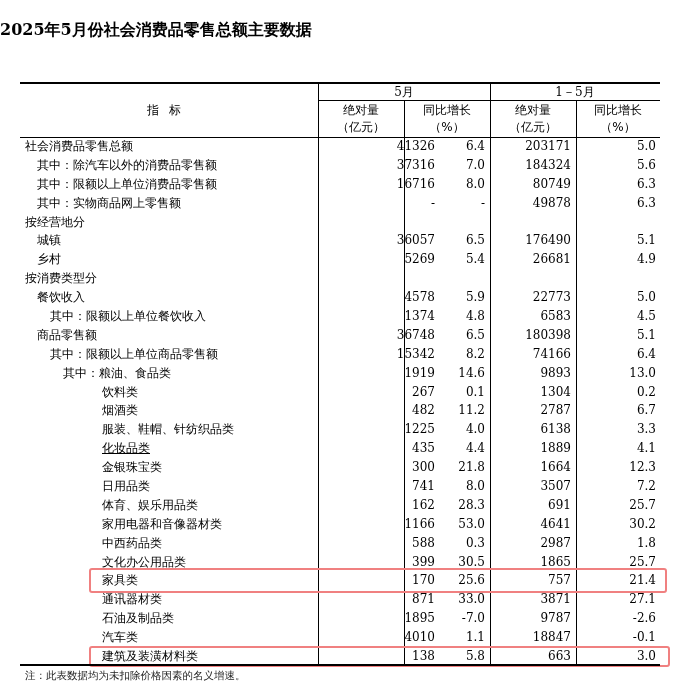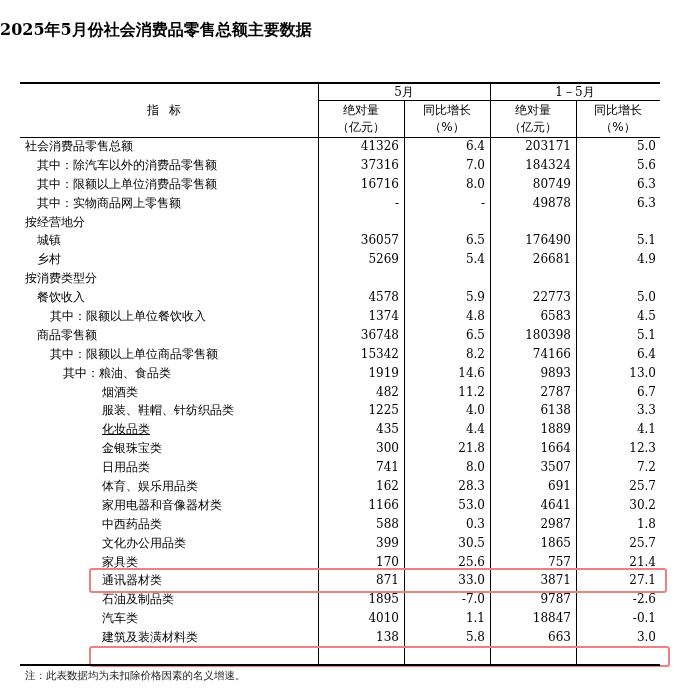--- a/index.html
+++ b/index.html
@@ -12,21 +12,21 @@
   .hdr .ind { position: absolute; left: 0; top: 0; width: 298px; height: 53px; display: flex;
               align-items: center; justify-content: center; font-size: 12px; letter-spacing: 10px; }
   .vline { position: absolute; width: 1px; background: #000; }
   .hline { position: absolute; height: 1px; background: #000; }
   .grp { position: absolute; font-family: "DejaVu Serif", serif; font-size: 12px; text-align: center; }
   .sub { position: absolute; font-size: 12px; text-align: center; line-height: 17px; }
   .rows { position: absolute; left: 20px; top: 137px; width: 640px; }
   .row { position: relative; height: 18.9px; font-size: 12px; line-height: 18.9px; }
   .row .lab { position: absolute; left: 0; top: 0; white-space: nowrap; }
   .row .num { position: absolute; top: 0; text-align: right; font-family: "DejaVu Serif", serif; font-size: 12px; }
-  .c1 { left: 298px; width: 81px; }
+  .c1 { left: 298px; width: 81px; padding-left: 36px; }
   .c2 { left: 385px; width: 80px; }
   .c3 { left: 470px; width: 81px; }
   .c4 { left: 556px; width: 80px; }
   .bottom-rule { position: absolute; left: 20px; top: 664px; width: 640px; height: 2px; background: #000; }
   .note { position: absolute; left: 25px; top: 669px; font-size: 10.5px; font-family: "DejaVu Serif", serif; color: #222; }
   .hl { position: absolute; border: 2px solid #f08080; border-radius: 3px; box-sizing: border-box; }
 </style>
 </head>
 <body>
 
@@ -156,20 +156,27 @@
       <div class="num c4">6.4</div>
     </div>
     <div class="row">
       <div class="lab" style="left: 43px;">其中：粮油、食品类</div>
       <div class="num c1">1919</div>
       <div class="num c2">14.6</div>
       <div class="num c3">9893</div>
       <div class="num c4">13.0</div>
     </div>
     <div class="row">
+      <div class="lab" style="left: 82px;">饮料类</div>
+      <div class="num c1">267</div>
+      <div class="num c2">0.1</div>
+      <div class="num c3">1304</div>
+      <div class="num c4">0.2</div>
+    </div>
+    <div class="row">
       <div class="lab" style="left: 82px;">烟酒类</div>
       <div class="num c1">482</div>
       <div class="num c2">11.2</div>
       <div class="num c3">2787</div>
       <div class="num c4">6.7</div>
     </div>
     <div class="row">
       <div class="lab" style="left: 82px;">服装、鞋帽、针纺织品类</div>
       <div class="num c1">1225</div>
       <div class="num c2">4.0</div>

